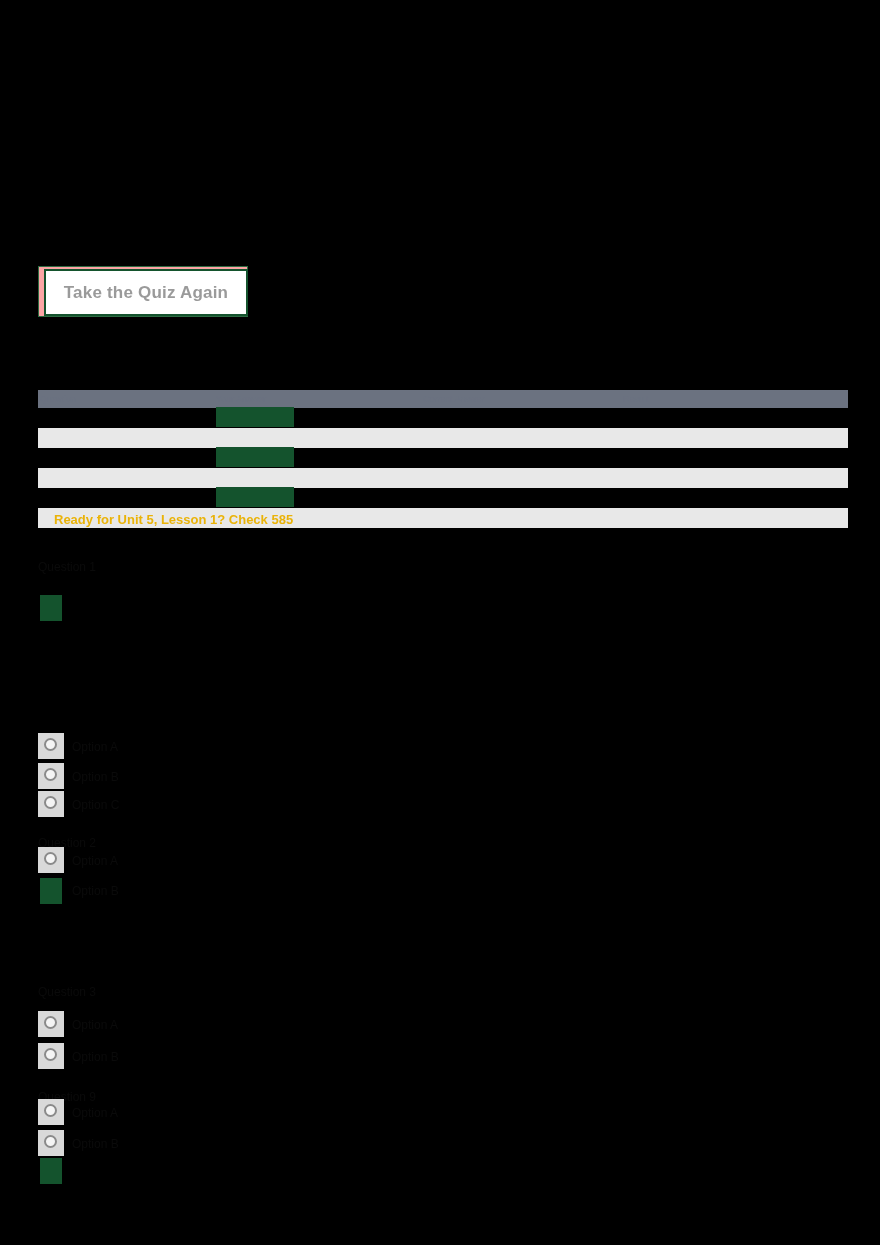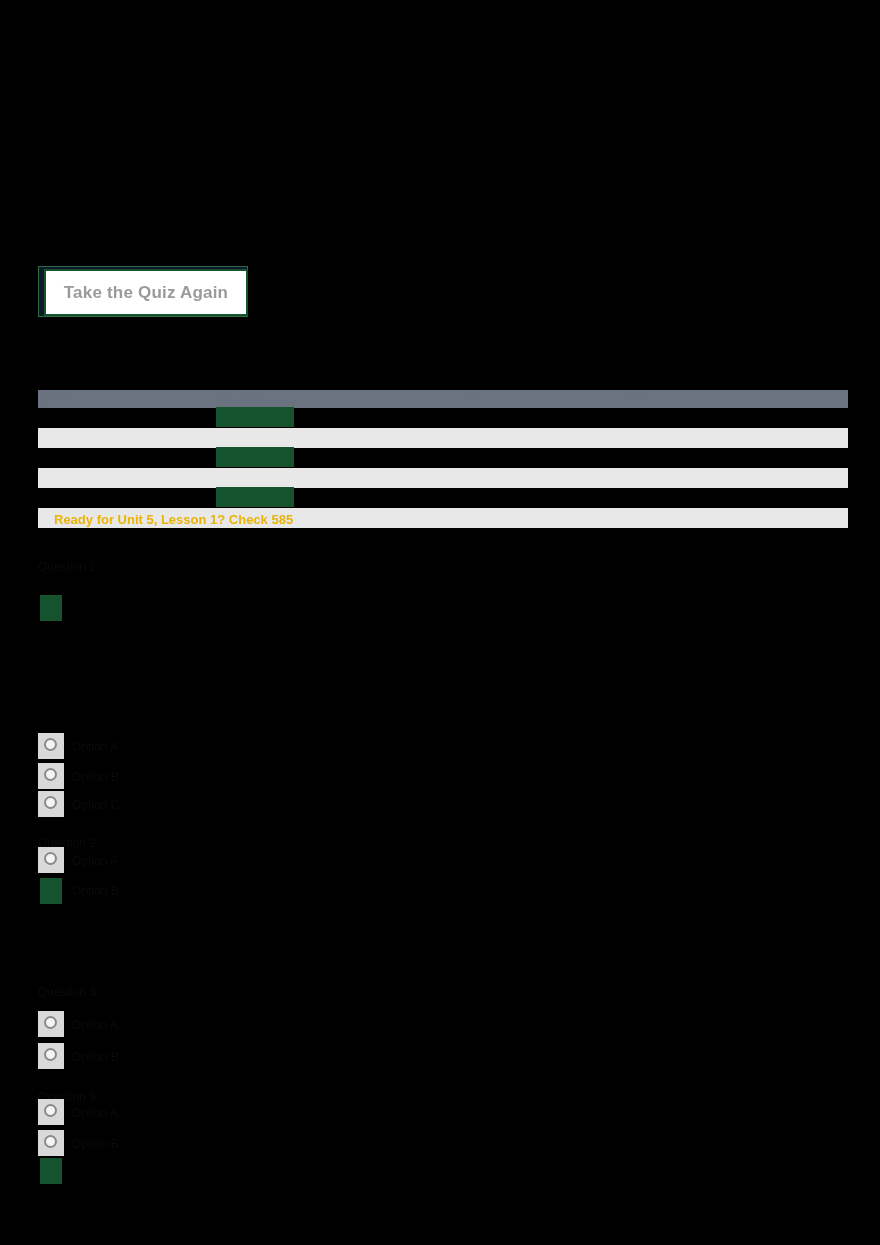--- a/index.html
+++ b/index.html
@@ -16,21 +16,21 @@
     overflow: hidden;
   }
 
   
   .retry-wrap {
     position: absolute;
     left: 38px;
     top: 266px;
     width: 210px;
     height: 51px;
-    background: #0f172a;
+    background: #fca5a5;
     border: 1px solid #2d6b42;
     box-sizing: border-box;
     padding-left: 46px;
   }
   .retry-btn {
     position: absolute;
     left: 5px;
     top: 2px;
     width: 204px;
     height: 47px;

